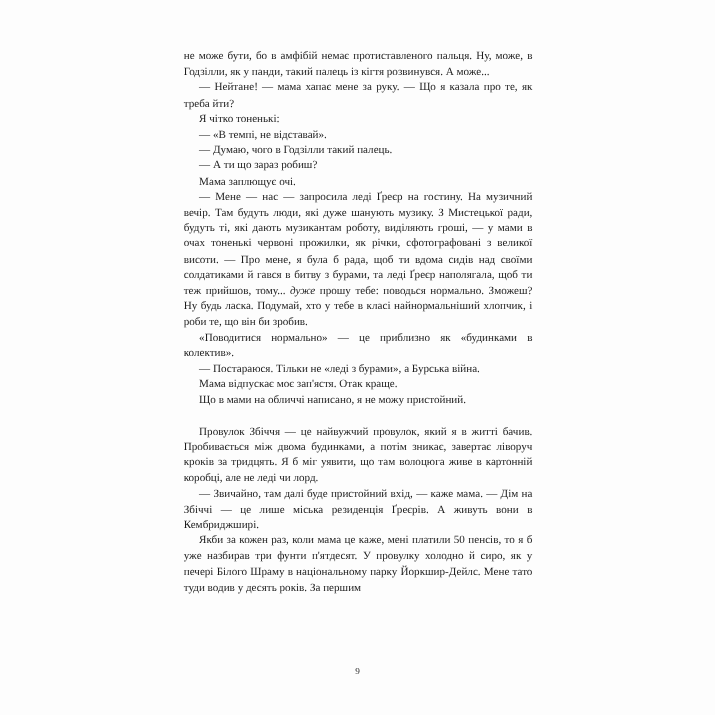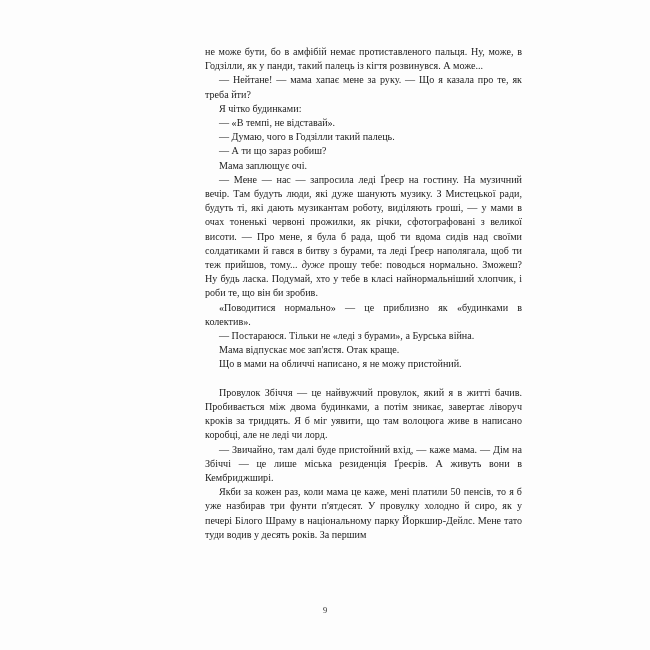--- a/index.html
+++ b/index.html
@@ -26,21 +26,20 @@
   .text-block {
     position: absolute;
     left: 167px;
     top: 45px;
     width: 317px;
     font-size: 10.1px;
     line-height: 14.2px;
     text-align: justify;
     text-justify: inter-word;
     color: #1c1c1c;
-    margin-left: 38px;
     -webkit-font-smoothing: antialiased;
   }
 
   .para {
     margin: 0;
     text-indent: 14px;
     text-align: justify;
     hyphens: manual;
   }
 
@@ -73,42 +72,42 @@
 <body>
 
 <div class="page">
 
   <div class="text-block">
 
     <p class="para cont">не може бути, бо в амфібій немає протиставленого пальця. Ну, може, в Годзілли, як у панди, такий палець із кігтя розвинувся. А може...</p>
 
     <p class="para">— Нейтане! — мама хапає мене за руку. — Що я казала про те, як треба йти?</p>
 
-    <p class="para">Я чітко будинками:</p>
+    <p class="para">Я чітко тоненькі:</p>
 
     <p class="para">— «В темпі, не відставай».</p>
 
     <p class="para">— Думаю, чого в Годзілли такий палець.</p>
 
     <p class="para">— А ти що зараз робиш?</p>
 
     <p class="para">Мама заплющує очі.</p>
 
     <p class="para"><span>— Мене — нас — запросила леді Ґреєр на гостину. На музичний вечір. Там будуть люди, які дуже шанують музику. З Мистецької ради, будуть ті, які дають музикантам роботу, виділяють гроші, — у мами в очах тоненькі червоні прожилки, як річки, сфотографовані з великої висоти. — Про мене, я була б рада, щоб ти вдома сидів над своїми солдатиками й гався в битву з бурами, та леді Ґреєр наполягала, щоб ти теж прийшов, тому... </span><em>дуже</em><span> прошу тебе: поводься нормально. Зможеш? Ну будь ласка. Подумай, хто у тебе в класі найнормальніший хлопчик, і роби те, що він би зробив.</span></p>
 
     <p class="para">«Поводитися нормально» — це приблизно як «будинками в колектив».</p>
 
     <p class="para">— Постараюся. Тільки не «леді з бурами», а Бурська війна.</p>
 
 
     <p class="para">Мама відпускає моє зап'ястя. Отак краще.</p>
 
     <p class="para">Що в мами на обличчі написано, я не можу пристойний.</p>
 
-    <p class="para gap-before">Провулок Збіччя — це найвужчий провулок, який я в житті бачив. Пробивається між двома будинками, а потім зникає, завертає ліворуч кроків за тридцять. Я б міг уявити, що там волоцюга живе в написано коробці, але не леді чи лорд.</p>
+    <p class="para gap-before">Провулок Збіччя — це найвужчий провулок, який я в житті бачив. Пробивається між двома будинками, а потім зникає, завертає ліворуч кроків за тридцять. Я б міг уявити, що там волоцюга живе в картонній коробці, але не леді чи лорд.</p>
 
     <p class="para">— Звичайно, там далі буде пристойний вхід, — каже мама. — Дім на Збіччі — це лише міська резиденція Ґреєрів. А живуть вони в Кембриджширі.</p>
 
     <p class="para">Якби за кожен раз, коли мама це каже, мені платили 50 пенсів, то я б уже назбирав три фунти п'ятдесят. У провулку холодно й сиро, як у печері Білого Шраму в національному парку Йоркшир-Дейлс. Мене тато туди водив у десять років. За першим</p>
 
   </div>
 
   <div class="folio">9</div>
 
 </div>

